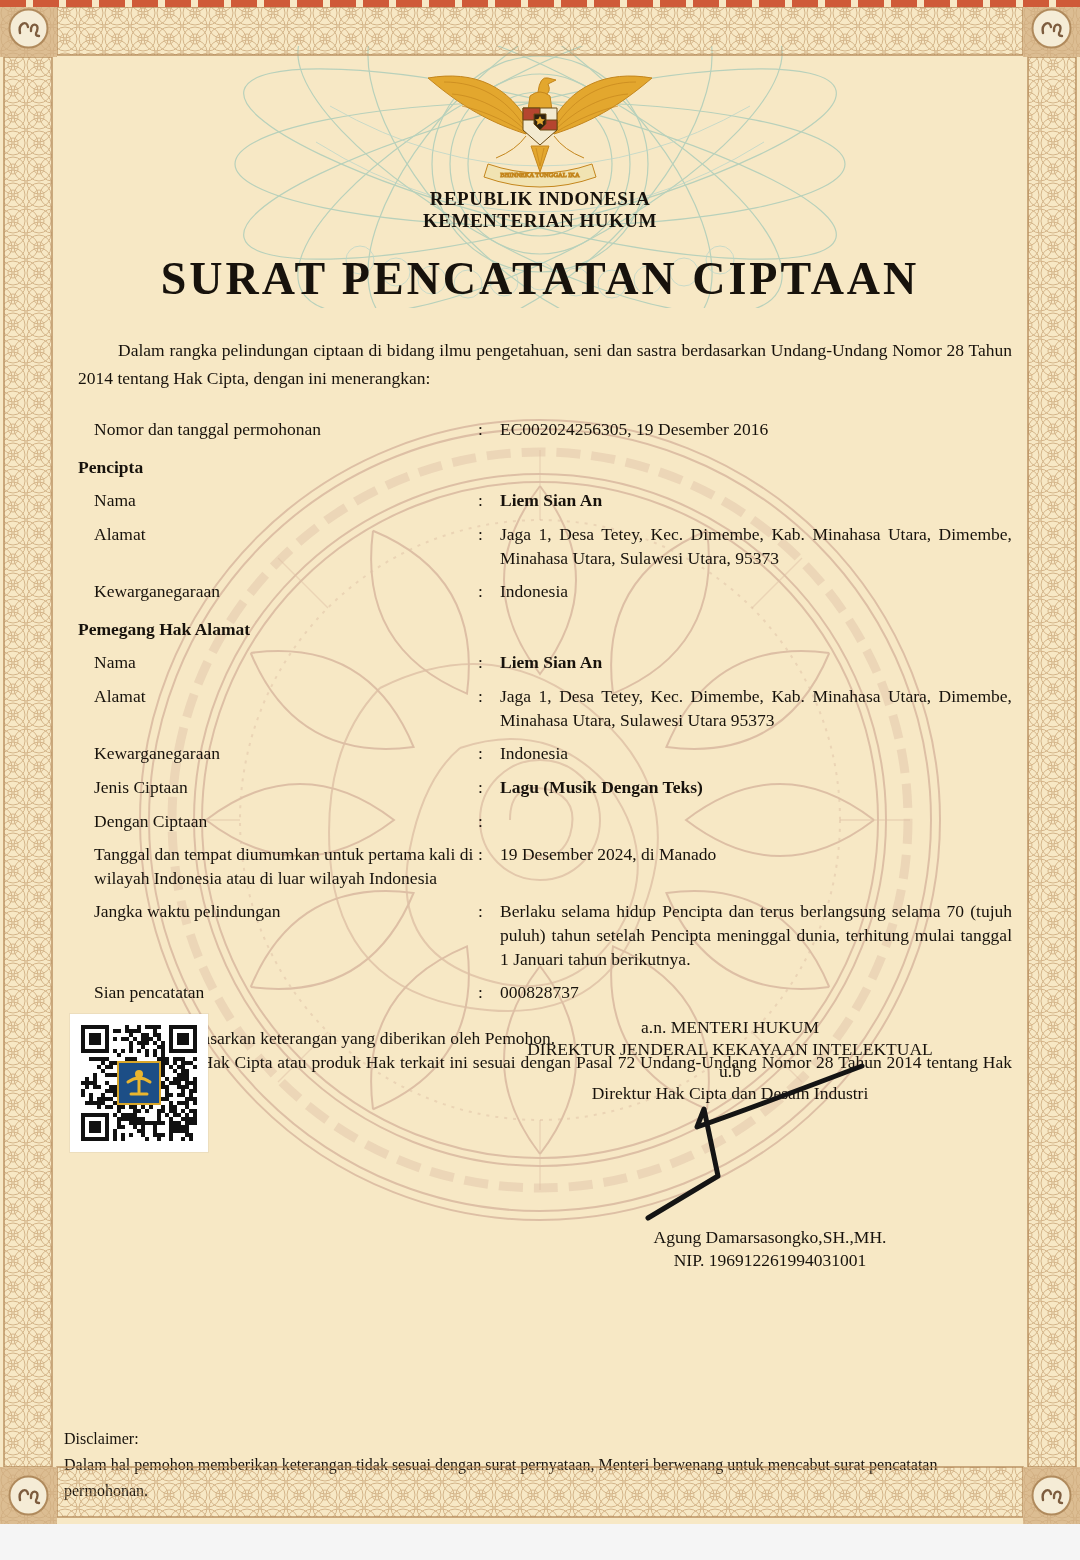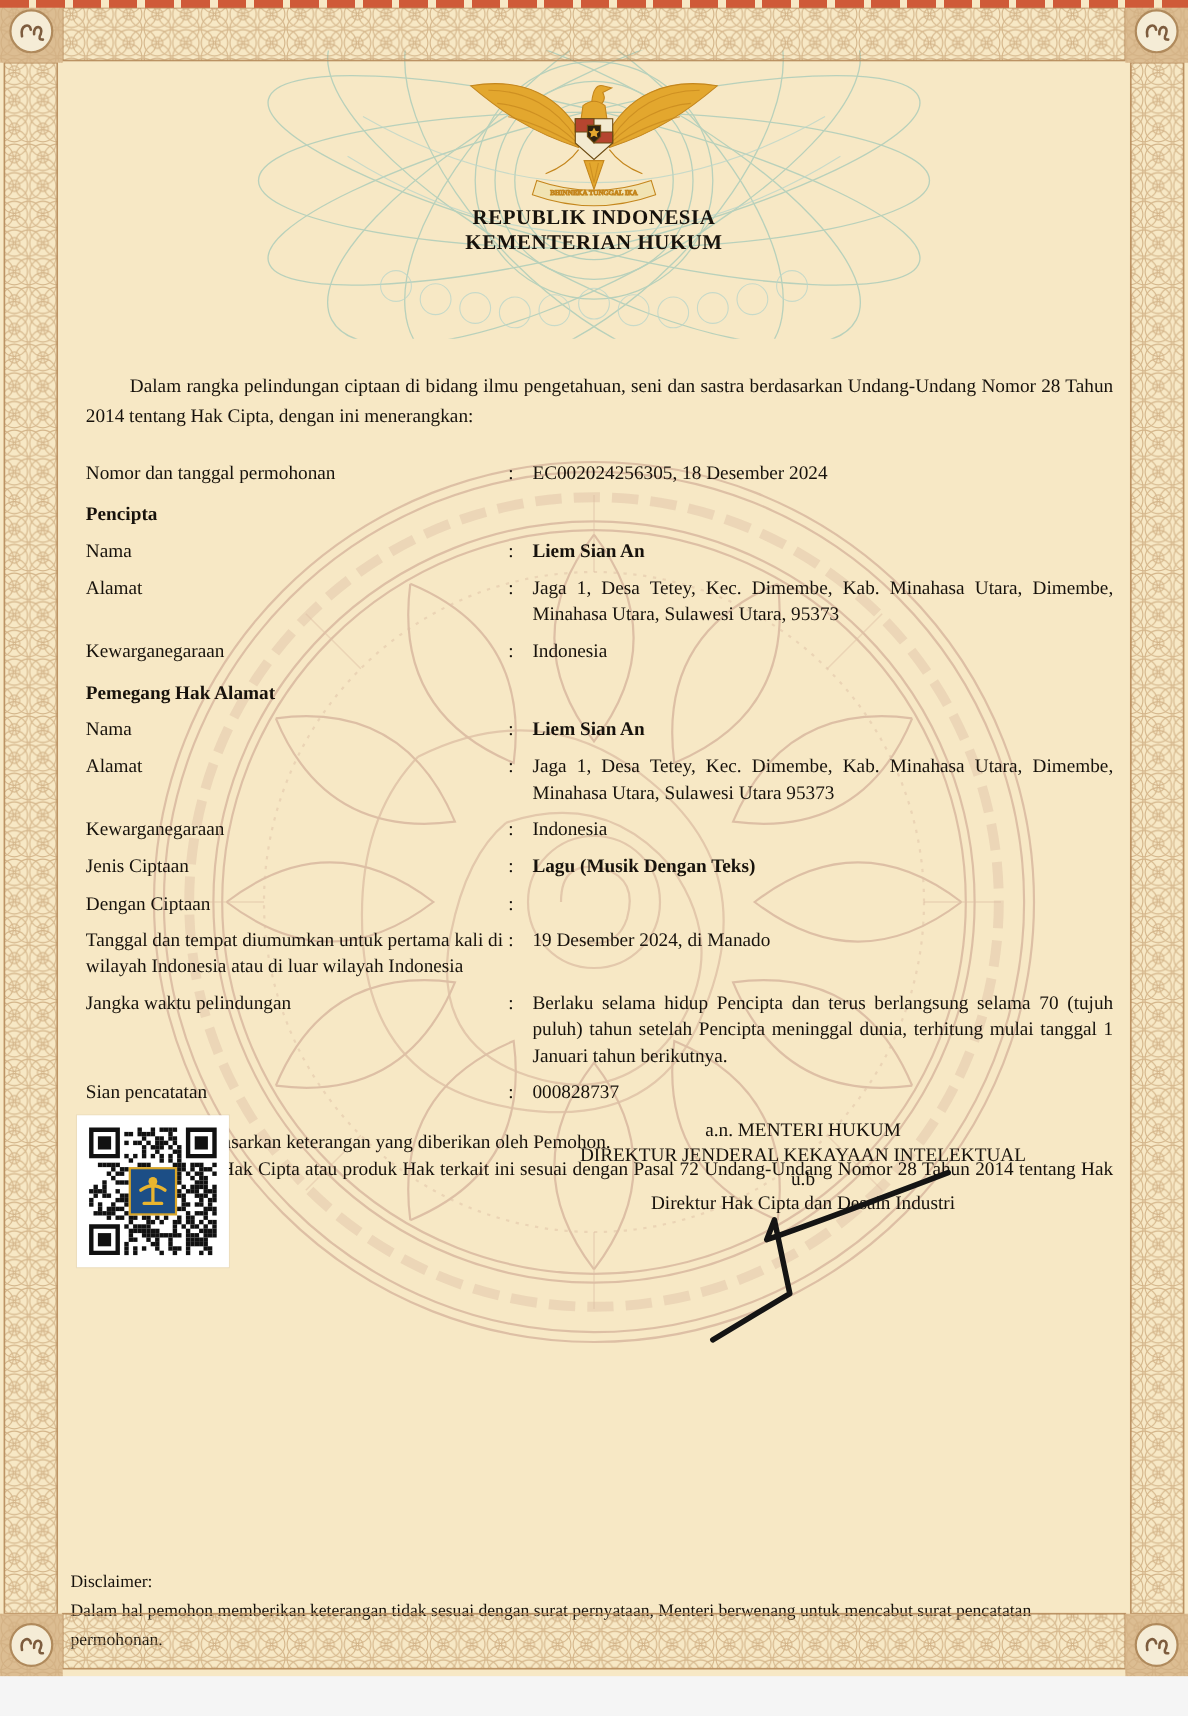--- a/index.html
+++ b/index.html
@@ -36,21 +36,21 @@
   .doc-title{
     position:absolute;left:0;top:252px;width:1080px;text-align:center;z-index:2;
     font-weight:bold;font-size:46px;letter-spacing:3px;
   }
   
   .content{
     position:absolute;left:78px;top:336px;width:934px;z-index:2;
     font-size:17.5px;line-height:1.35;
   }
   .intro{ text-align:justify; text-indent:40px; line-height:1.6; margin:0 0 26px 0;}
-  .row{display:grid;grid-template-columns:384px 22px 1fr;margin-bottom:10px;}
+  .row{display:grid;grid-template-columns:384px 22px 1fr;margin-bottom:10px;margin-left:16px;}
   .row .val{text-align:justify;}
   .row.val-bold .val{font-weight:bold;}
   .sec-heading{font-weight:bold;margin:4px 0 10px 0;}
   .mb-lg{margin-bottom:14px;}
   .mb-xl{margin-bottom:22px;}
   .closing p{margin:0;line-height:1.35;text-align:justify;}
   
   .qr-box{
     position:absolute;left:70px;top:1014px;width:138px;height:138px;
     background:#ffffff;z-index:2;box-shadow:0 0 0 1px rgba(0,0,0,.04);
@@ -207,28 +207,29 @@
     <use href="#corner" x="1023" y="0"></use>
     <use href="#corner" x="0" y="1467"></use>
     <use href="#corner" x="1023" y="1467"></use>
   </svg>
   <div class="red-strip"></div>
 
   <div class="gov-header">
     <div>REPUBLIK INDONESIA</div>
     <div>KEMENTERIAN HUKUM</div>
   </div>
+  <div class="doc-title">SURAT PENCATATAN CIPTAAN</div>
 
   <div class="content">
     <p class="intro">Dalam rangka pelindungan ciptaan di bidang ilmu pengetahuan, seni dan sastra berdasarkan Undang-Undang Nomor 28 Tahun 2014 tentang Hak Cipta, dengan ini menerangkan:</p>
 
     <div class="row mb-lg">
       <span class="lbl">Nomor dan tanggal permohonan</span>
       <span class="col">:</span>
-      <span class="val">EC002024256305, 18 Desember 2024</span>
+      <span class="val">EC002024256305, 19 Desember 2016</span>
     </div>
 
     <div class="sec-heading">Pencipta</div>
 
     <div class="row val-bold">
       <span class="lbl">Nama</span>
       <span class="col">:</span>
       <span class="val">Liem Sian An</span>
     </div>
     <div class="row">
@@ -576,20 +577,24 @@
     <div>a.n. MENTERI HUKUM</div>
     <div>DIREKTUR JENDERAL KEKAYAAN INTELEKTUAL</div>
     <div>u.b</div>
     <div>Direktur Hak Cipta dan Desain Industri</div>
   </div>
 
   <svg class="signature-stroke" width="300" height="200" viewBox="600 1040 300 200">
     <path d="M862,1066 C820,1082 740,1112 697,1127 L704,1109 L718,1176 L648,1218" fill="none" stroke="#141414" stroke-width="5" stroke-linecap="round" stroke-linejoin="round"></path>
   </svg>
 
+  <div class="name-block">
+    <div>Agung Damarsasongko,SH.,MH.</div>
+    <div>NIP. 196912261994031001</div>
+  </div>
 
   <div class="disclaimer">
     <div>Disclaimer:</div>
     <div>Dalam hal pemohon memberikan keterangan tidak sesuai dengan surat pernyataan, Menteri berwenang untuk mencabut surat pencatatan permohonan.</div>
   </div>
 
 </div>
 <div class="bottom-gap"></div>
 
 </body></html>

